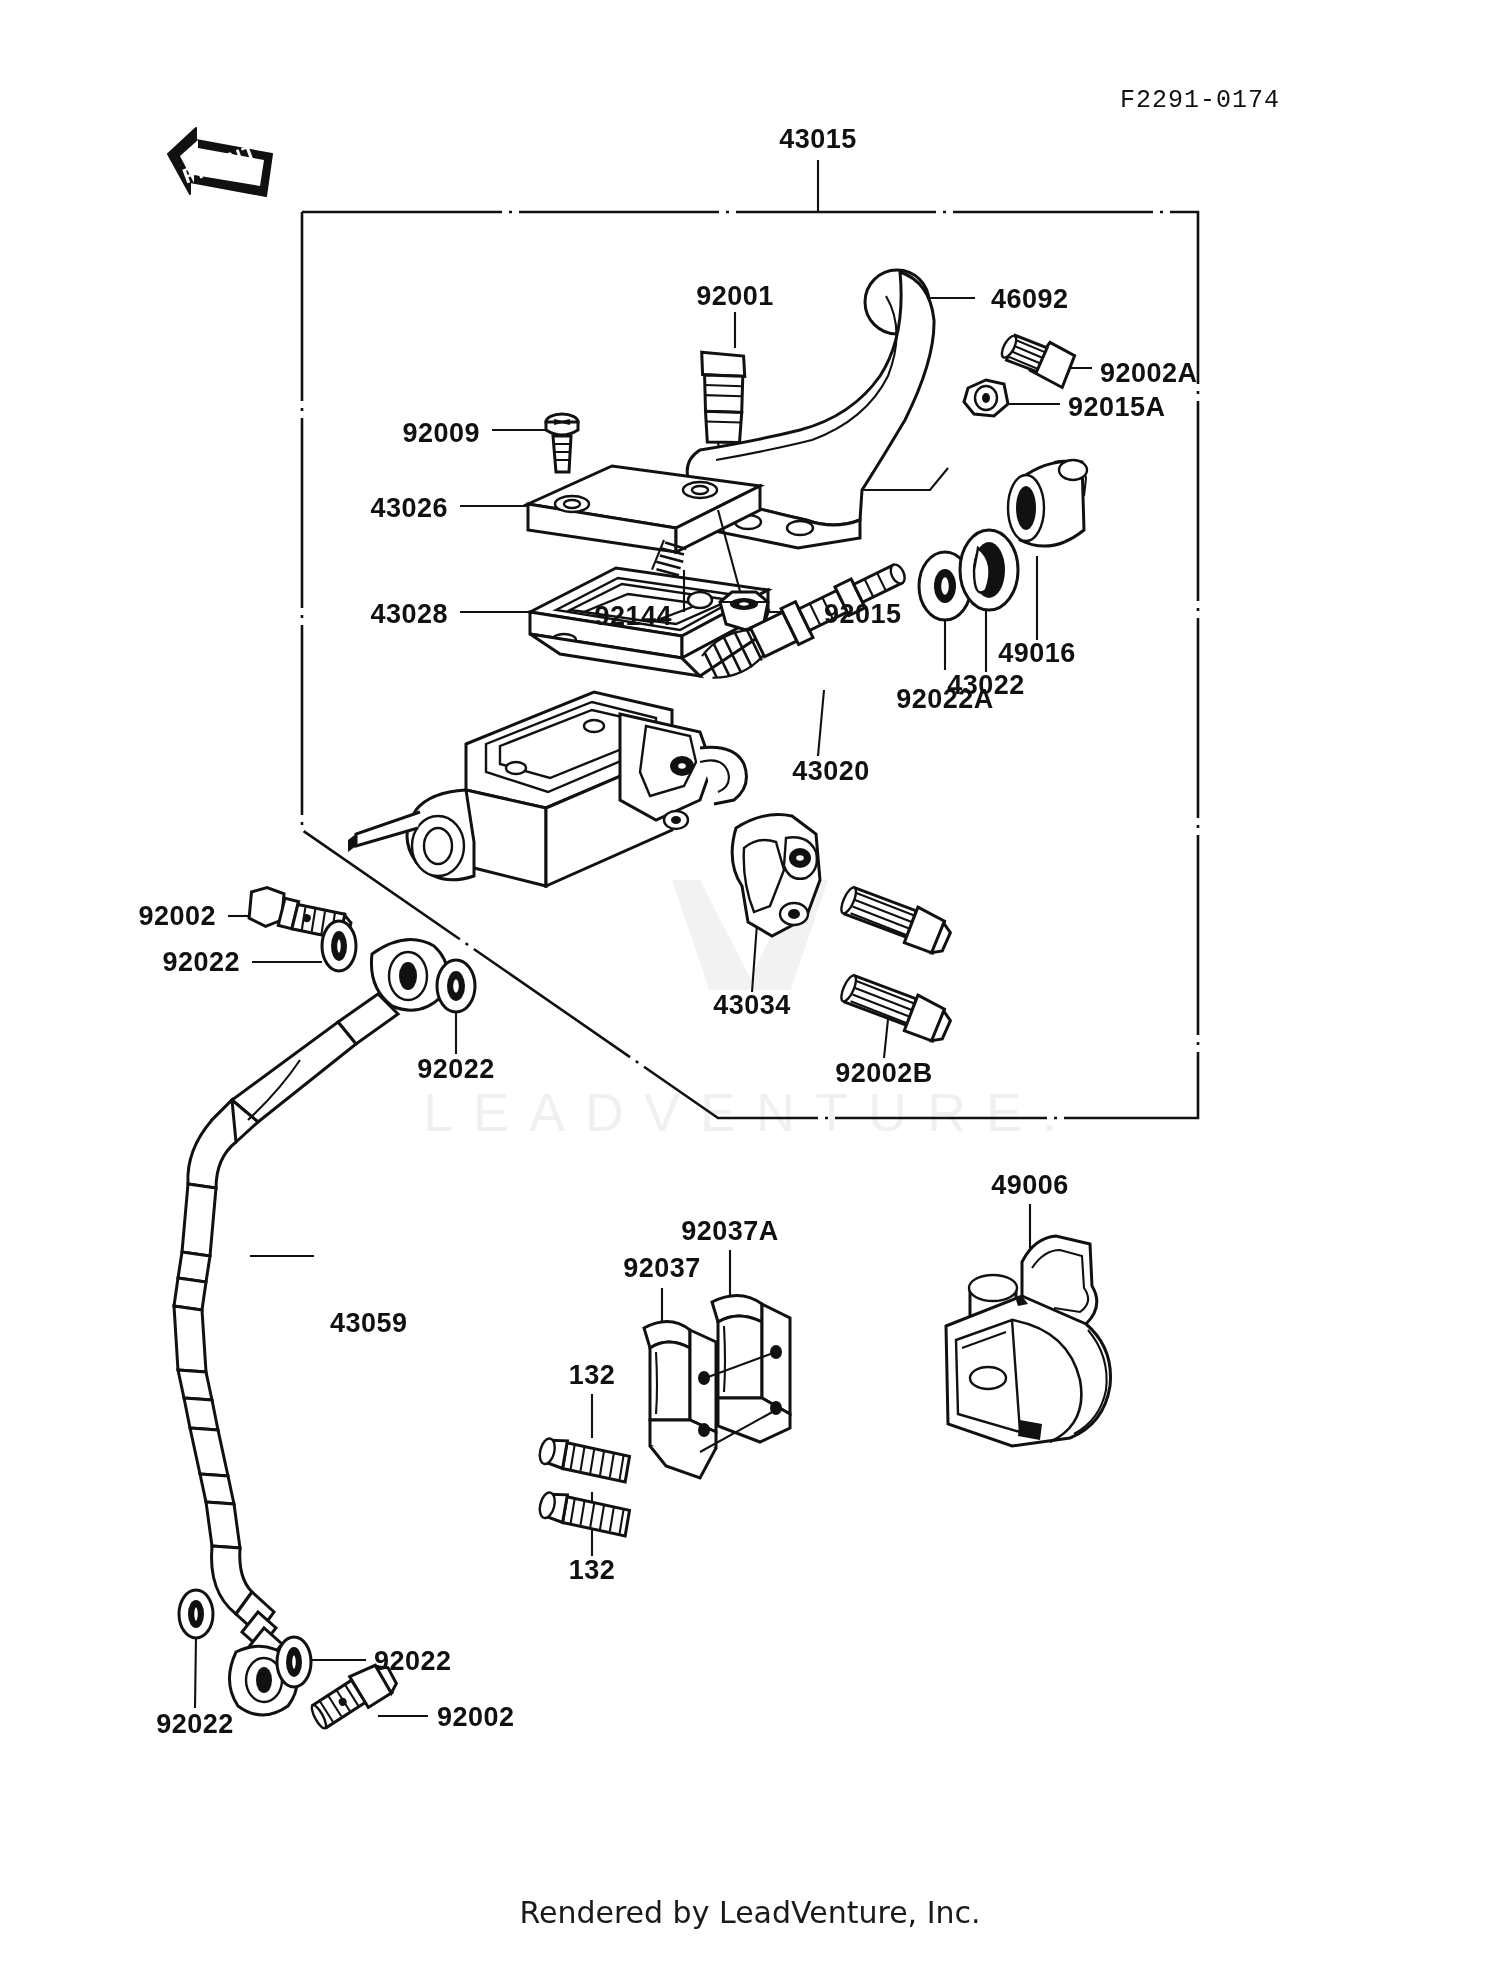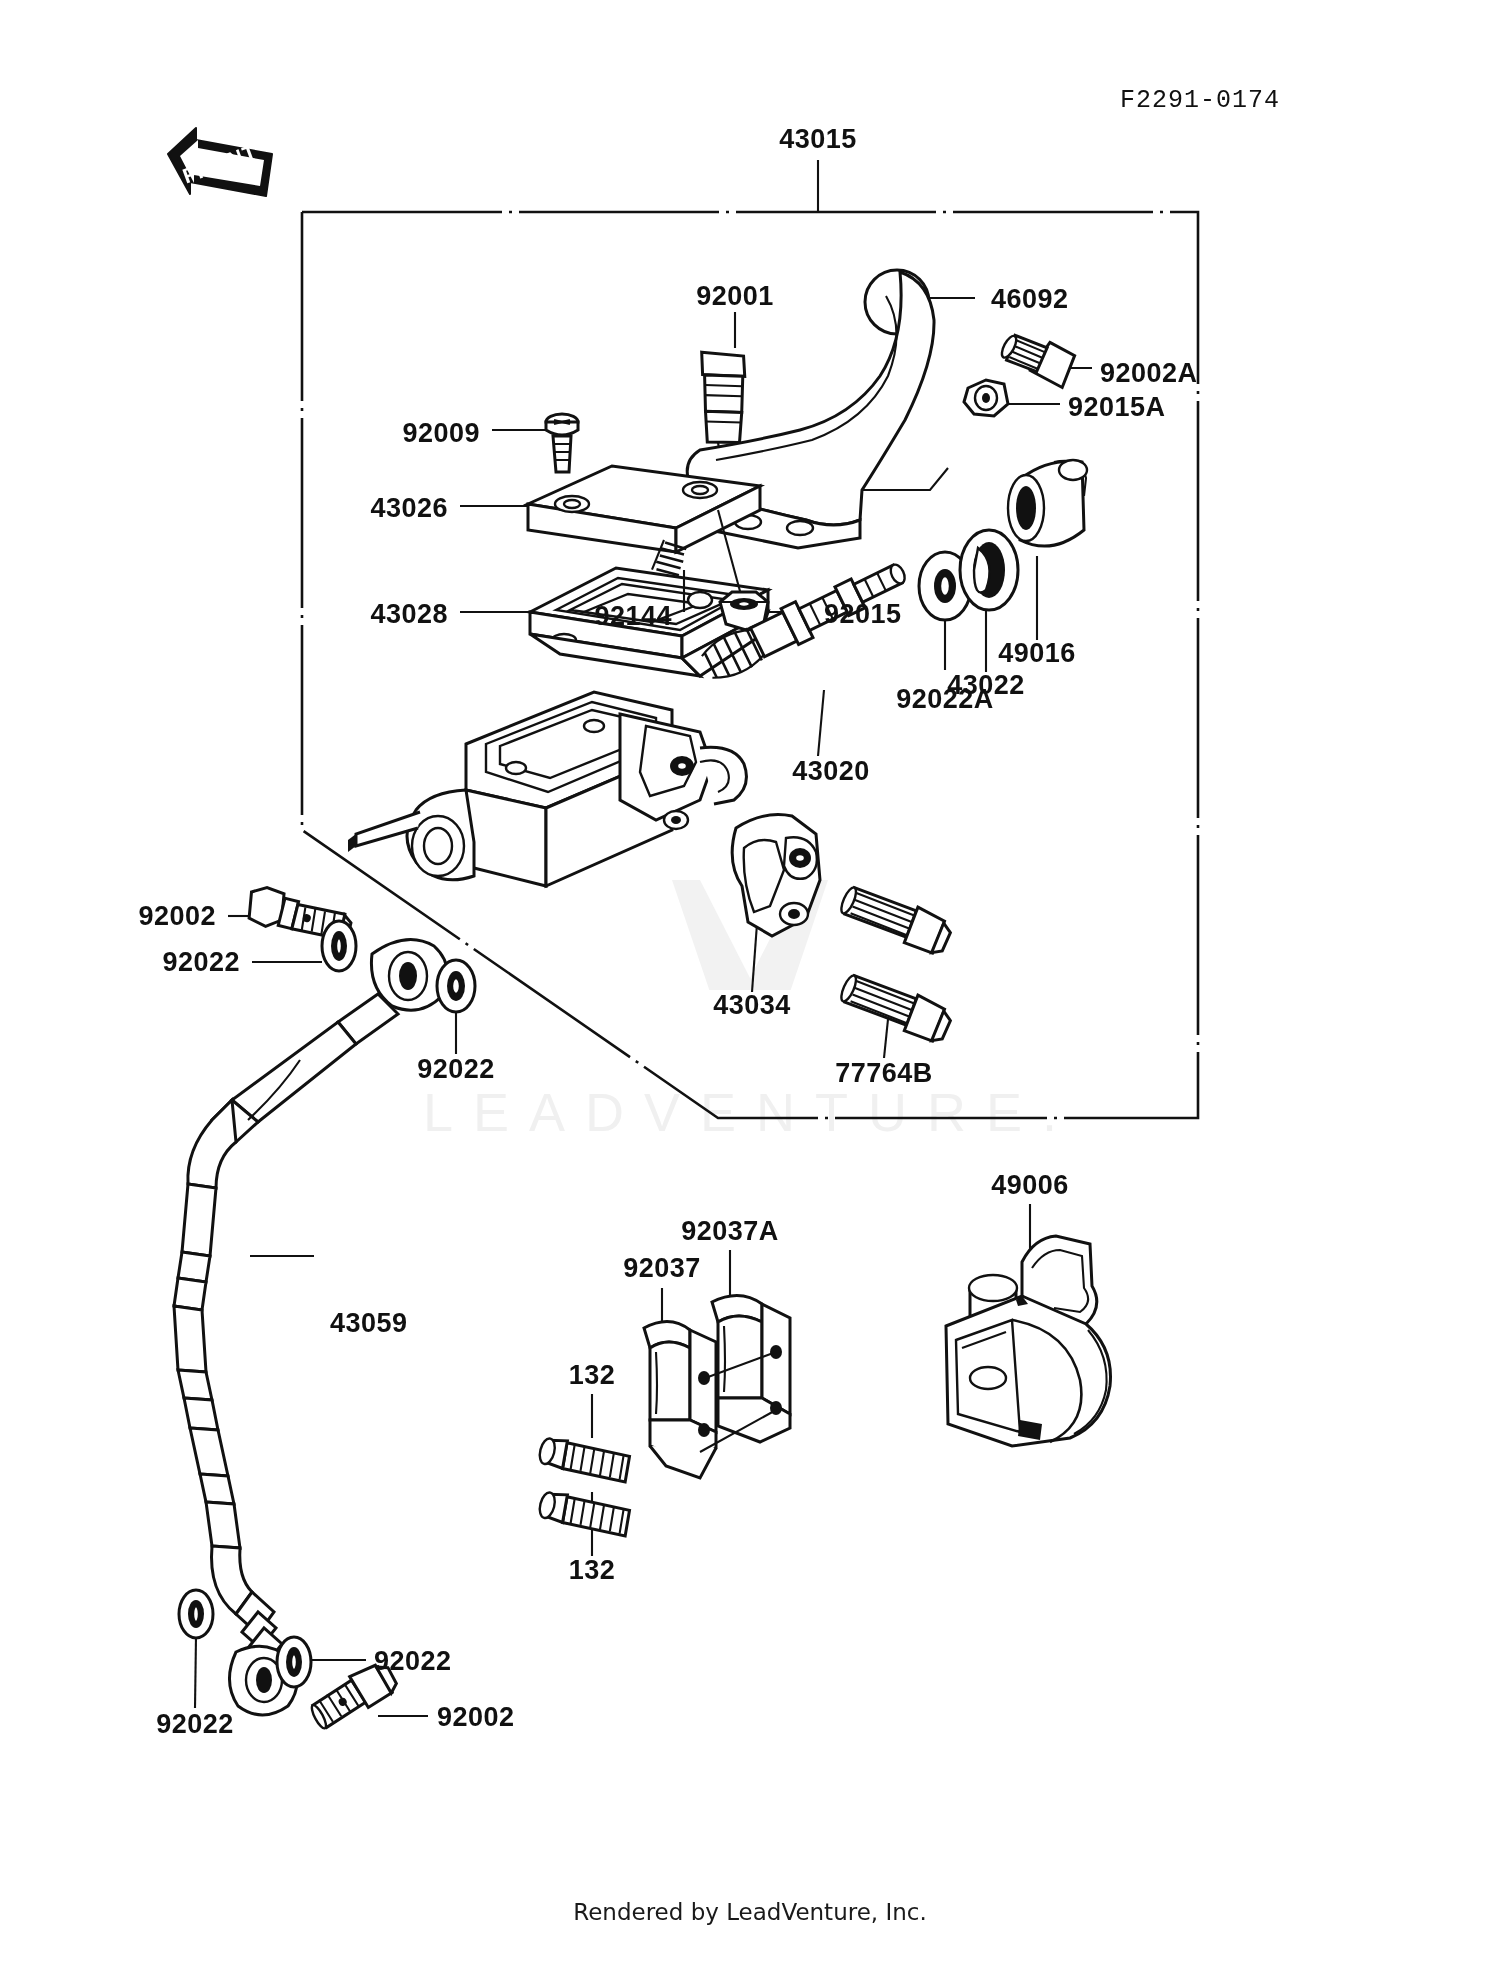--- a/index.html
+++ b/index.html
@@ -21,21 +21,21 @@
 
   #doccode{
     position:absolute;left:1200px;top:86px;
     transform:translateX(-50%);
     font-family:"Liberation Mono","DejaVu Sans Mono",monospace;
     font-size:25px;color:#111;letter-spacing:1px;white-space:nowrap;
   }
   #footer{
     position:absolute;left:750px;top:1912px;transform:translate(-50%,-50%);
     font-family:"DejaVu Sans",sans-serif;
-    font-size:23px;color:#1a1a1a;white-space:nowrap;
+    font-size:30px;color:#1a1a1a;white-space:nowrap;
   }
 
   
   #wm{position:absolute;left:0;top:860px;width:1336px;height:320px;
       pointer-events:none;}
   #wm .wmtext{
     position:absolute;left:750px;top:252px;transform:translate(-50%,-50%);
     font-family:"Liberation Sans",sans-serif;
     font-size:54px;font-weight:400;letter-spacing:20px;
     color:#f0f0f0;white-space:nowrap;
@@ -469,21 +469,21 @@
   <div class="plabel r" style="left:480px;top:420px;">92009</div>
   <div class="plabel r" style="left:448px;top:495px;">43026</div>
   <div class="plabel r" style="left:448px;top:601px;">43028</div>
   <div class="plabel r" style="left:672px;top:603px;">92144</div>
   <div class="plabel" style="left:824px;top:601px;">92015</div>
   <div class="plabel c" style="left:945px;top:686px;">92022A</div>
   <div class="plabel c" style="left:986px;top:672px;">43022</div>
   <div class="plabel c" style="left:1037px;top:640px;">49016</div>
   <div class="plabel c" style="left:818px;top:758px;margin-left:13px;">43020</div>
   <div class="plabel c" style="left:752px;top:992px;">43034</div>
-  <div class="plabel c" style="left:884px;top:1060px;">77764B</div>
+  <div class="plabel c" style="left:884px;top:1060px;">92002B</div>
   <div class="plabel r" style="left:216px;top:903px;">92002</div>
   <div class="plabel r" style="left:240px;top:949px;">92022</div>
   <div class="plabel c" style="left:456px;top:1056px;">92022</div>
   <div class="plabel" style="left:330px;top:1310px;">43059</div>
   <div class="plabel c" style="left:662px;top:1255px;">92037</div>
   <div class="plabel c" style="left:730px;top:1218px;">92037A</div>
   <div class="plabel c" style="left:592px;top:1362px;">132</div>
   <div class="plabel c" style="left:592px;top:1557px;">132</div>
   <div class="plabel c" style="left:1030px;top:1172px;">49006</div>
   <div class="plabel c" style="left:195px;top:1711px;">92022</div>

